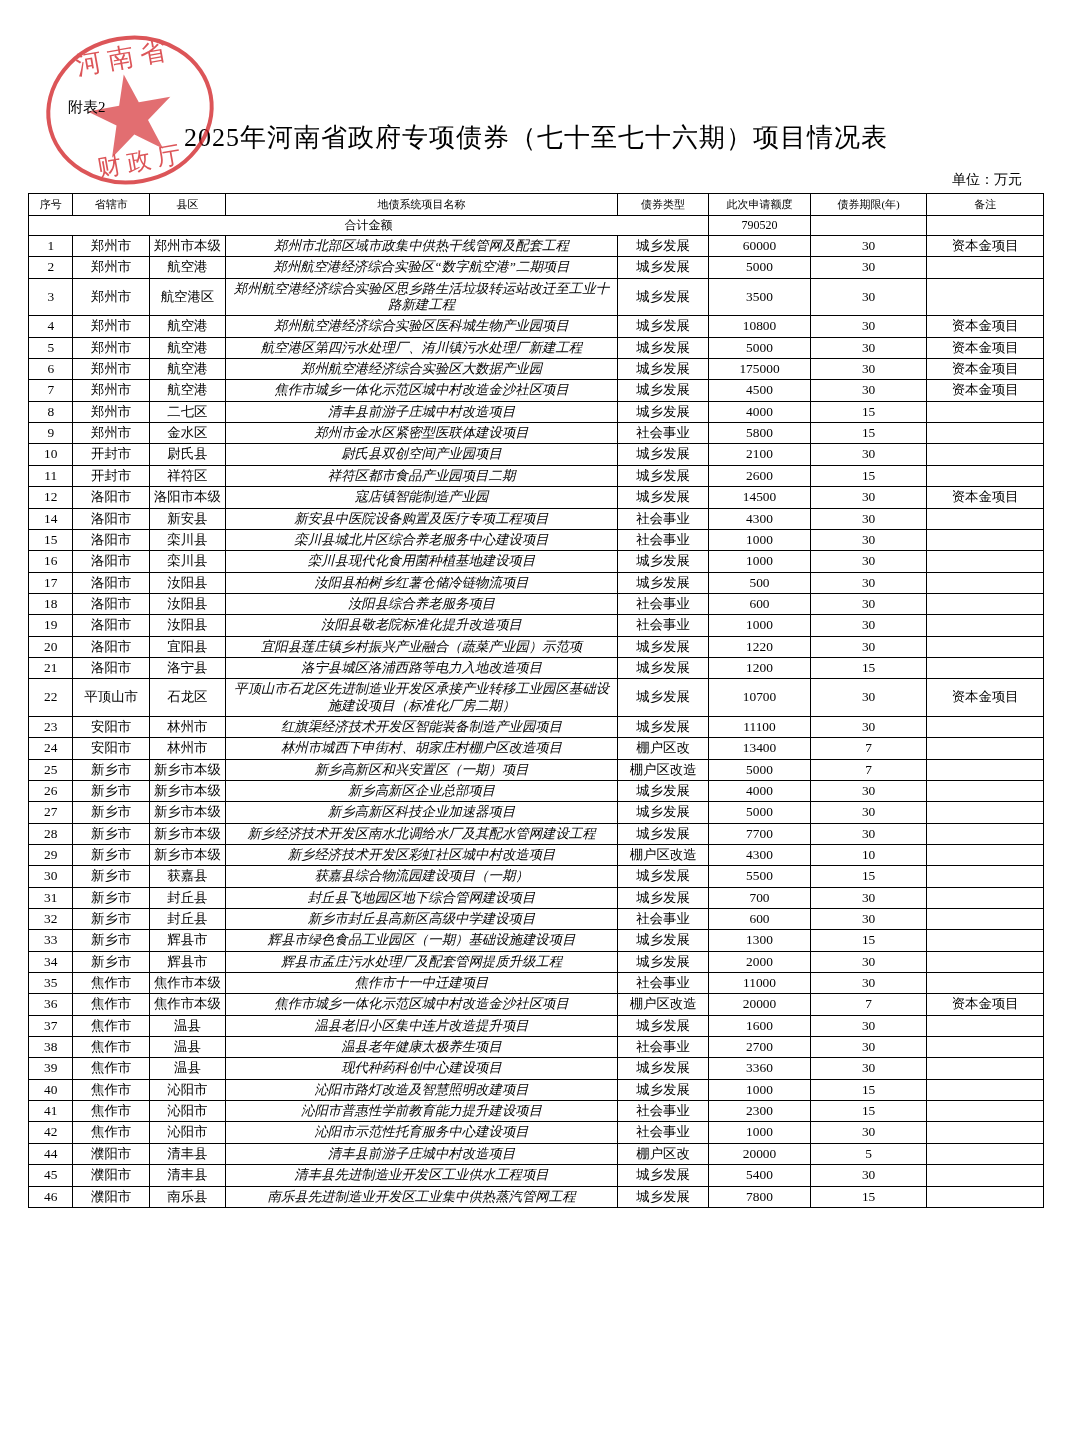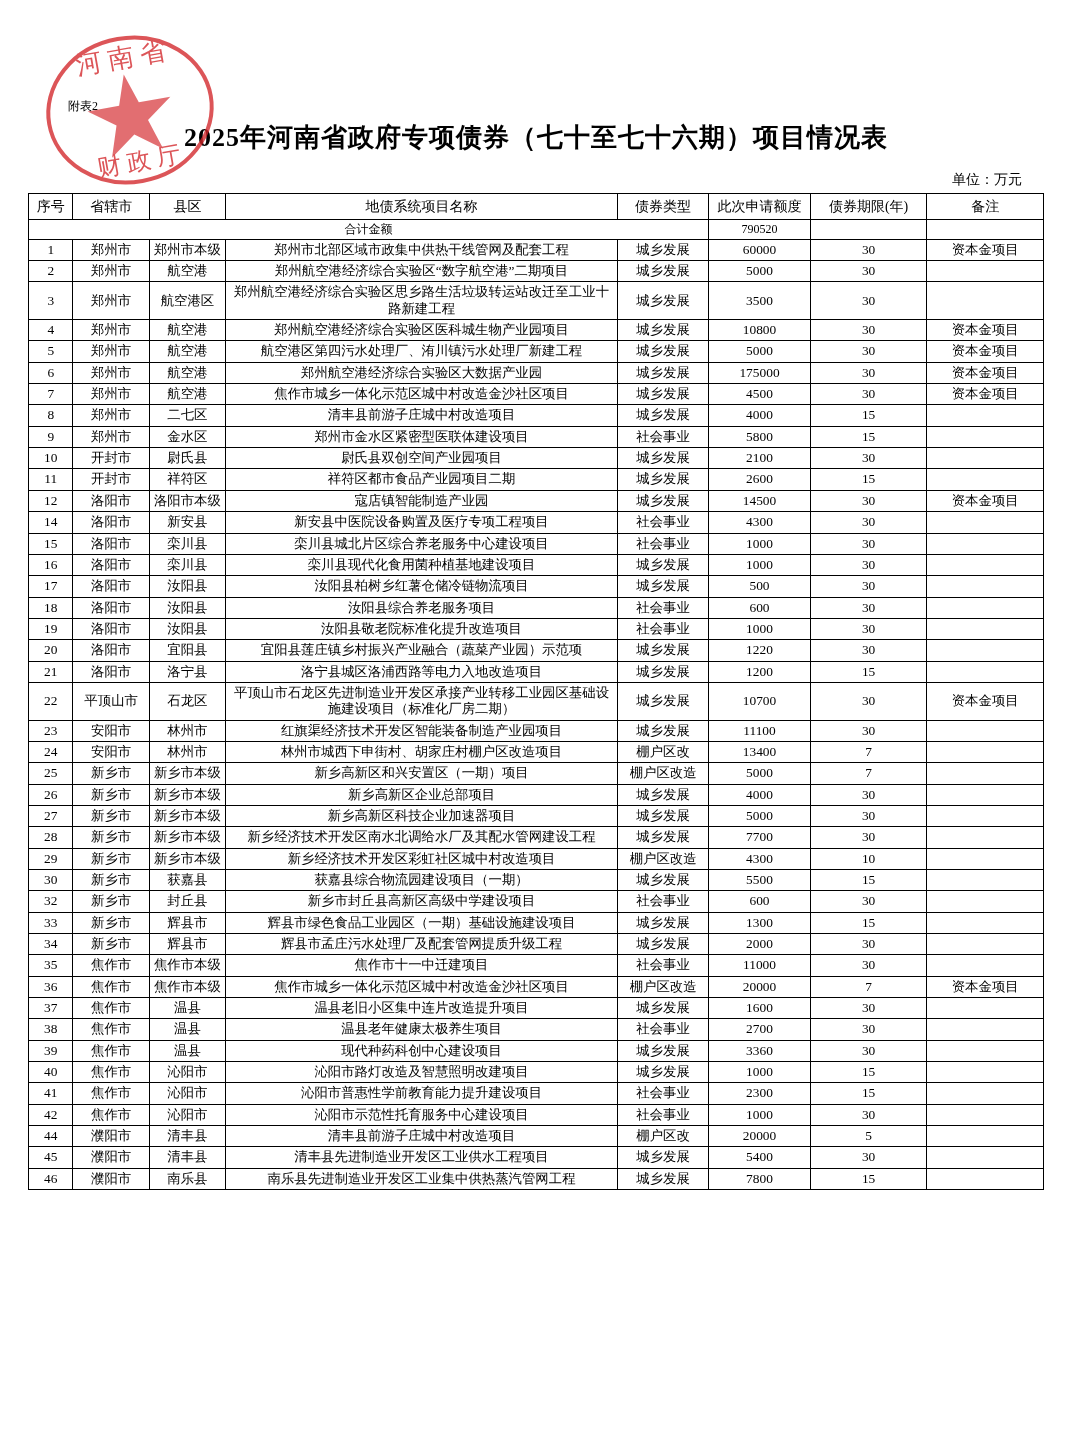--- a/index.html
+++ b/index.html
@@ -30,28 +30,28 @@
     width: 212px;
     height: 160px;
     pointer-events: none;
     z-index: 5;
     opacity: 0.78;
   }
   .attach-label {
     position: absolute;
     left: 68px;
     top: 98px;
-    font-size: 12px;
+    font-size: 15px;
     z-index: 6;
     font-family: "Liberation Serif", serif;
   }
   .title {
     text-align: center;
     font-size: 26px;
-    font-weight: bold;
+    font-weight: normal;
     letter-spacing: 1px;
     padding-top: 120px;
     padding-bottom: 4px;
   }
   .unit-line {
     text-align: right;
     font-size: 14px;
     padding-right: 22px;
     padding-top: 12px;
     padding-bottom: 4px;
@@ -66,27 +66,28 @@
     border: 1px solid #000;
     font-size: 13.4px;
     text-align: center;
     vertical-align: middle;
     padding: 2px 2px;
     line-height: 1.22;
     font-family: "Liberation Serif", "DejaVu Serif", serif;
   }
   table.main th {
     font-weight: normal;
-    font-size: 14px;
+    font-size: 11px;
     padding: 4px 2px;
   }
   td.name {
     text-align: center;
     padding-left: 4px;
     padding-right: 4px;
+    font-style: italic;
   }
   .col-seq { width: 42px; }
   .col-city { width: 72px; }
   .col-county { width: 72px; }
   .col-name { width: 370px; }
   .col-type { width: 86px; }
   .col-amount { width: 96px; }
   .col-term { width: 110px; }
   .col-note { width: 110px; }
   tr.total td {
@@ -427,20 +428,30 @@
           <td>30</td>
           <td>新乡市</td>
           <td>获嘉县</td>
           <td class="name">获嘉县综合物流园建设项目（一期）</td>
           <td>城乡发展</td>
           <td>5500</td>
           <td>15</td>
           <td></td>
         </tr>
         <tr>
+          <td>31</td>
+          <td>新乡市</td>
+          <td>封丘县</td>
+          <td class="name">封丘县飞地园区地下综合管网建设项目</td>
+          <td>城乡发展</td>
+          <td>700</td>
+          <td>30</td>
+          <td></td>
+        </tr>
+        <tr>
           <td>32</td>
           <td>新乡市</td>
           <td>封丘县</td>
           <td class="name">新乡市封丘县高新区高级中学建设项目</td>
           <td>社会事业</td>
           <td>600</td>
           <td>30</td>
           <td></td>
         </tr>
         <tr>

